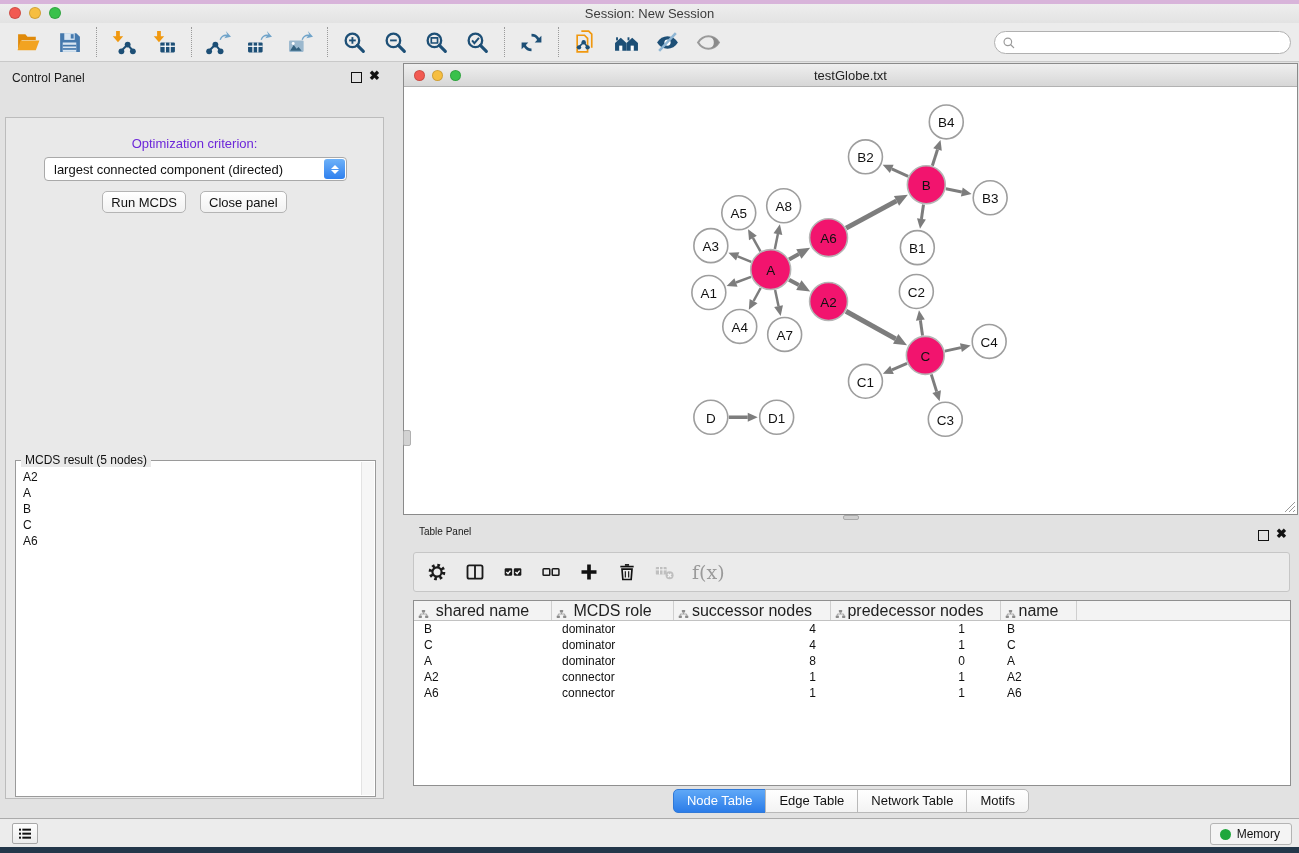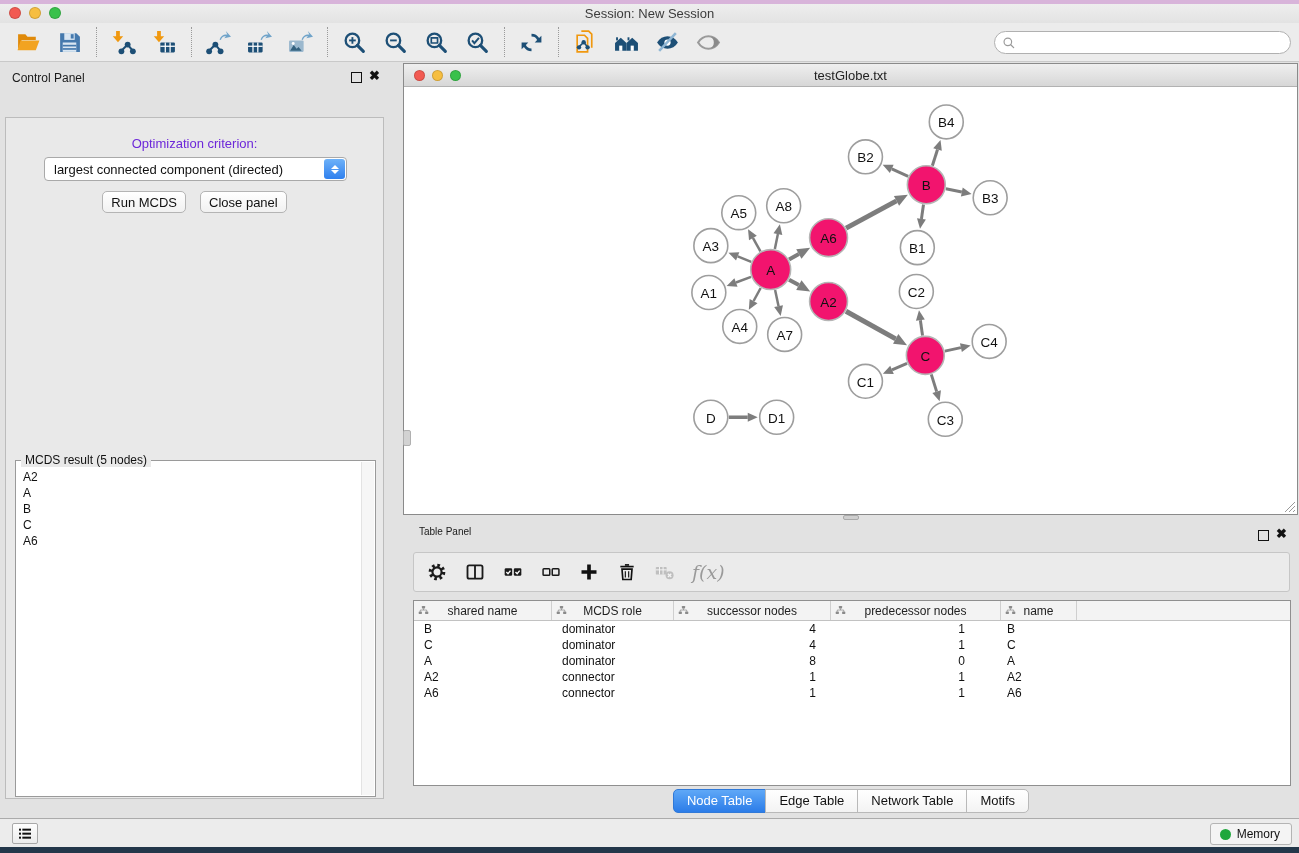--- a/index.html
+++ b/index.html
@@ -78,25 +78,25 @@
 
   
   .table-panel { position:absolute; left:403px; top:520px; width:896px; height:298px; }
   .tp-title { position:absolute; left:16px; top:6px; font-size:10px; color:#1a1a1a; }
   .tp-float { right:30px; } .tp-close { right:12px; }
   .tp-toolbar { position:absolute; left:10px; top:32px; width:877px; height:40px; background:#ebebeb;
     border:1px solid #c6c6c6; border-radius:3px; display:flex; align-items:center; padding-left:12px; gap:16px; }
   .tp-icon { width:22px; height:22px; display:flex; align-items:center; justify-content:center; }
   .tp-icon svg { width:20px; height:20px; }
   .tp-icon.disabled { opacity:.45; }
-  .fx { font-family:"DejaVu Serif",serif; font-style:italic; font-size:19px; color:#9a9a9a; }
+  .fx { font-family:"DejaVu Serif",serif; font-size:19px; color:#9a9a9a; }
   .tp-table { position:absolute; left:10px; top:80px; width:878px; height:186px; background:#fff;
     border:1px solid #8f8f8f; overflow:hidden; }
   .tp-thead { display:flex; height:20px; background:#f3f3f3; border-bottom:1px solid #c2c2c2; }
-  .th { position:relative; display:flex; align-items:center; justify-content:center; font-size:12px; color:#222;
+  .th { position:relative; display:flex; align-items:flex-end; justify-content:center; font-size:16px; color:#222;
     border-right:1px solid #cfcfcf; }
   .th svg { position:absolute; left:4px; width:11px; height:11px; }
   .tr { display:flex; height:16px; align-items:center; }
   .td { font-size:12px; color:#111; overflow:hidden; white-space:nowrap; }
   .td.c0,.td.c1 { padding-left:10px; } .td.c4 { padding-left:6px; }
   .td.c2 { text-align:right; padding-right:15px; } .td.c3 { text-align:right; padding-right:36px; }
   .tp-tabs { position:absolute; left:0; right:0; top:269px; display:flex; justify-content:center; }
   .tp-tabs .tab:first-child { border-radius:5px 0 0 5px; } .tp-tabs .tab:last-child { border-radius:0 5px 5px 0; }
 
   

